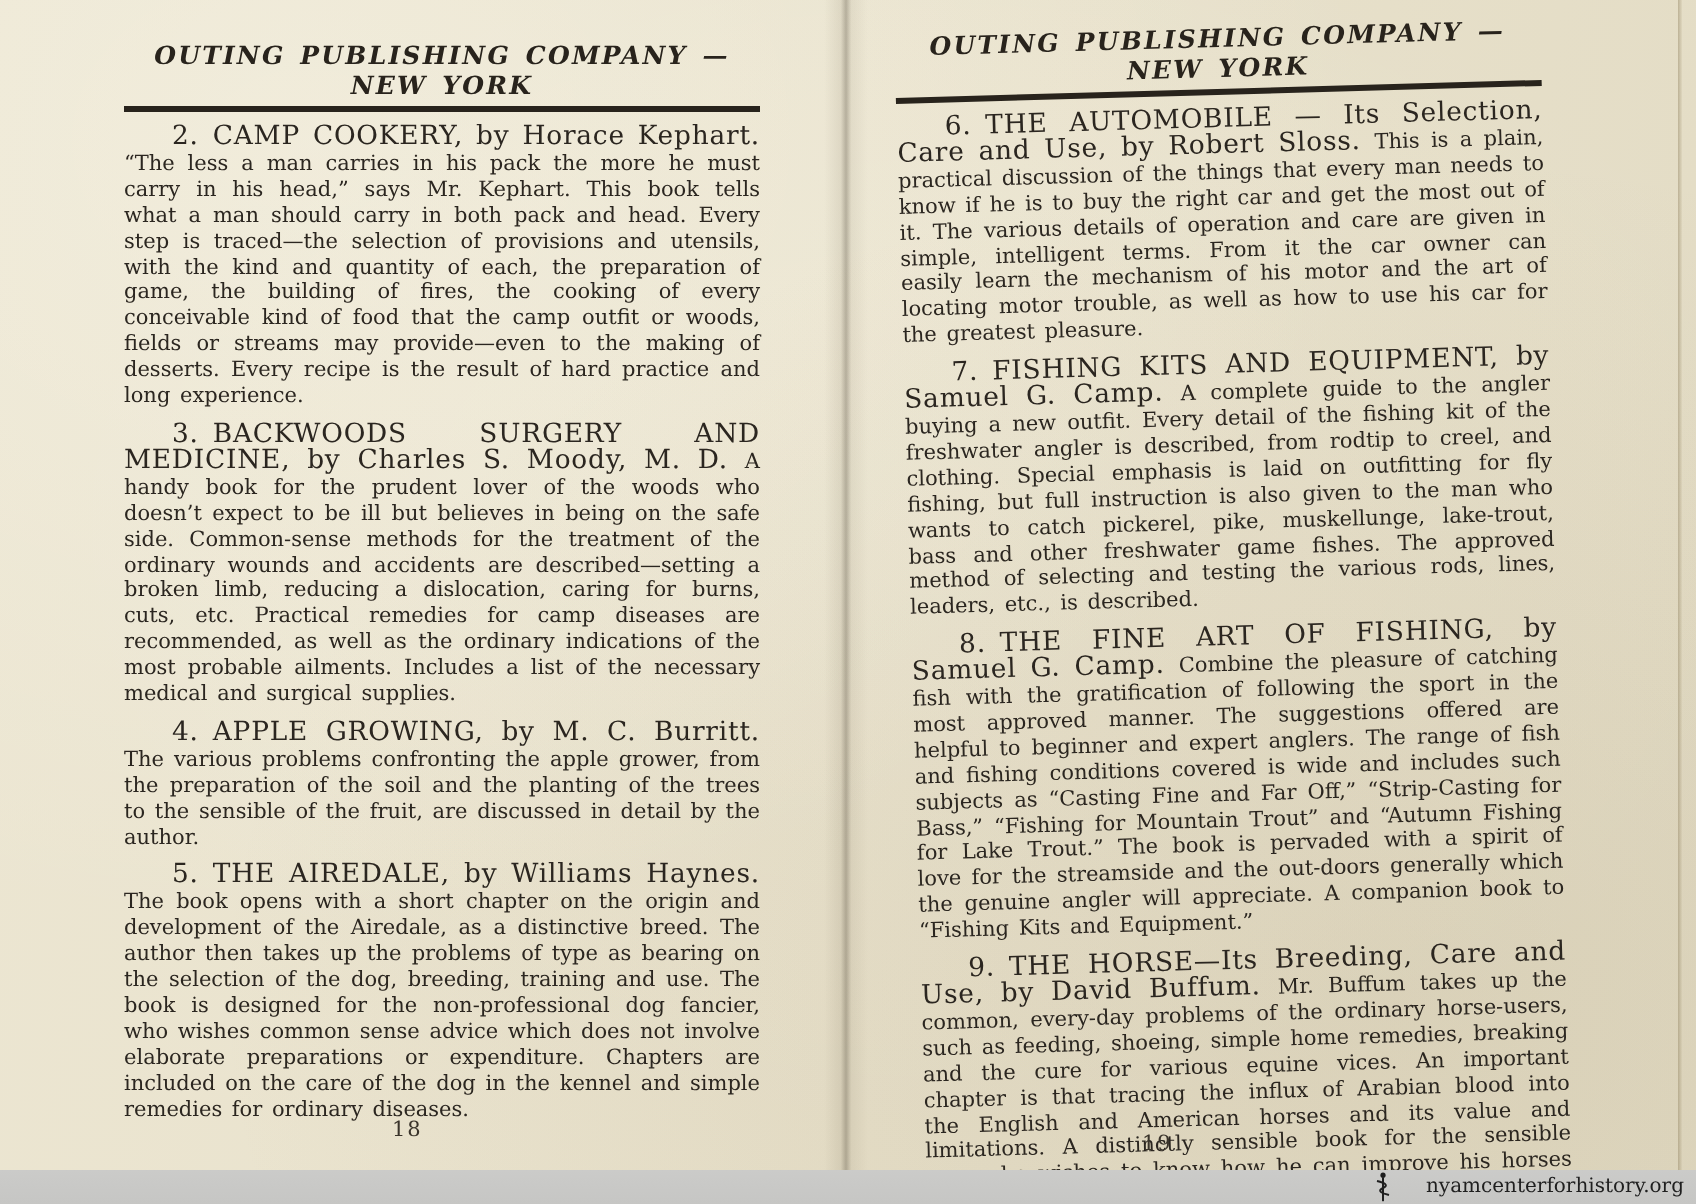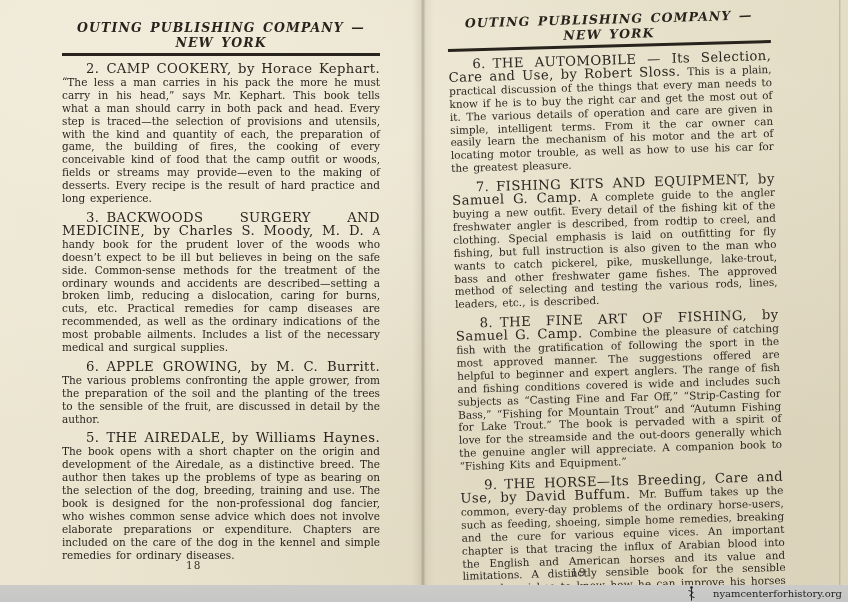--- a/index.html
+++ b/index.html
@@ -36,21 +36,21 @@
   .entry{
     margin:7px 0 0 0;
     font-size:10.5px;line-height:12.9px;
     text-align:justify;text-indent:24px;
     word-spacing:1.5px;color:#2b2620;
   }
   .entry-head{font-size:13.2px;letter-spacing:.4px;}
   .page-number{
     position:absolute;font-size:10.5px;color:#3a342b;letter-spacing:1px;
   }
-  .page-number-left{left:186px;top:559px;}
+  .page-number-left{left:196px;top:559px;}
   .page-number-right{left:571px;top:566px;text-align:right;}
   .scanner-bar{
     position:absolute;left:0;bottom:0;width:848px;height:17px;
     background:linear-gradient(180deg,#cbcbc9,#c6c6c4);
     display:flex;align-items:center;justify-content:flex-end;
     padding-right:6px;box-sizing:border-box;gap:3px;
   }
   .watermark-text{
     font-size:10px;color:#1f1f1f;font-family:"DejaVu Serif","Liberation Serif",serif;margin-left:14px;
   }
@@ -61,21 +61,21 @@
 
 <div class="scan-surface"></div>
 <div class="gutter-shadow"></div>
 <div class="edge-line-right"></div>
 
 <div class="page page-left">
   <div class="running-header">OUTING PUBLISHING COMPANY — NEW YORK</div>
   <div>
       <p class="entry"><span class="entry-head">2. CAMP COOKERY, by Horace Kephart. </span><span class="entry-body">“The less a man carries in his pack the more he must carry in his head,” says Mr. Kephart. This book tells what a man should carry in both pack and head. Every step is traced—the selection of provisions and utensils, with the kind and quantity of each, the preparation of game, the building of fires, the cooking of every conceivable kind of food that the camp outfit or woods, fields or streams may provide—even to the making of desserts. Every recipe is the result of hard practice and long experience.</span></p>
       <p class="entry"><span class="entry-head">3. BACKWOODS SURGERY AND MEDICINE, by Charles S. Moody, M. D. </span><span class="entry-body">A handy book for the prudent lover of the woods who doesn’t expect to be ill but believes in being on the safe side. Common-sense methods for the treatment of the ordinary wounds and accidents are described—setting a broken limb, reducing a dislocation, caring for burns, cuts, etc. Practical remedies for camp diseases are recommended, as well as the ordinary indications of the most probable ailments. Includes a list of the necessary medical and surgical supplies.</span></p>
-      <p class="entry"><span class="entry-head">6. APPLE GROWING, by M. C. Burritt. </span><span class="entry-body">The various problems confronting the apple grower, from the preparation of the soil and the planting of the trees to the sensible of the fruit, are discussed in detail by the author.</span></p>
+      <p class="entry"><span class="entry-head">4. APPLE GROWING, by M. C. Burritt. </span><span class="entry-body">The various problems confronting the apple grower, from the preparation of the soil and the planting of the trees to the sensible of the fruit, are discussed in detail by the author.</span></p>
       <p class="entry"><span class="entry-head">5. THE AIREDALE, by Williams Haynes. </span><span class="entry-body">The book opens with a short chapter on the origin and development of the Airedale, as a distinctive breed. The author then takes up the problems of type as bearing on the selection of the dog, breeding, training and use. The book is designed for the non-professional dog fancier, who wishes common sense advice which does not involve elaborate preparations or expenditure. Chapters are included on the care of the dog in the kennel and simple remedies for ordinary diseases.</span></p>
     </div>
 </div>
 
 <div class="page page-right">
   <div class="running-header">OUTING PUBLISHING COMPANY — NEW YORK</div>
   <div>
       <p class="entry"><span class="entry-head">6. THE AUTOMOBILE — Its Selection, Care and Use, by Robert Sloss. </span><span class="entry-body">This is a plain, practical discussion of the things that every man needs to know if he is to buy the right car and get the most out of it. The various details of operation and care are given in simple, intelligent terms. From it the car owner can easily learn the mechanism of his motor and the art of locating motor trouble, as well as how to use his car for the greatest pleasure.</span></p>
       <p class="entry"><span class="entry-head">7. FISHING KITS AND EQUIPMENT, by Samuel G. Camp. </span><span class="entry-body">A complete guide to the angler buying a new outfit. Every detail of the fishing kit of the freshwater angler is described, from rodtip to creel, and clothing. Special emphasis is laid on outfitting for fly fishing, but full instruction is also given to the man who wants to catch pickerel, pike, muskellunge, lake-trout, bass and other freshwater game fishes. The approved method of selecting and testing the various rods, lines, leaders, etc., is described.</span></p>
       <p class="entry"><span class="entry-head">8. THE FINE ART OF FISHING, by Samuel G. Camp. </span><span class="entry-body">Combine the pleasure of catching fish with the gratification of following the sport in the most approved manner. The suggestions offered are helpful to beginner and expert anglers. The range of fish and fishing conditions covered is wide and includes such subjects as “Casting Fine and Far Off,” “Strip-Casting for Bass,” “Fishing for Mountain Trout” and “Autumn Fishing for Lake Trout.” The book is pervaded with a spirit of love for the streamside and the out-doors generally which the genuine angler will appreciate. A companion book to “Fishing Kits and Equipment.”</span></p>

